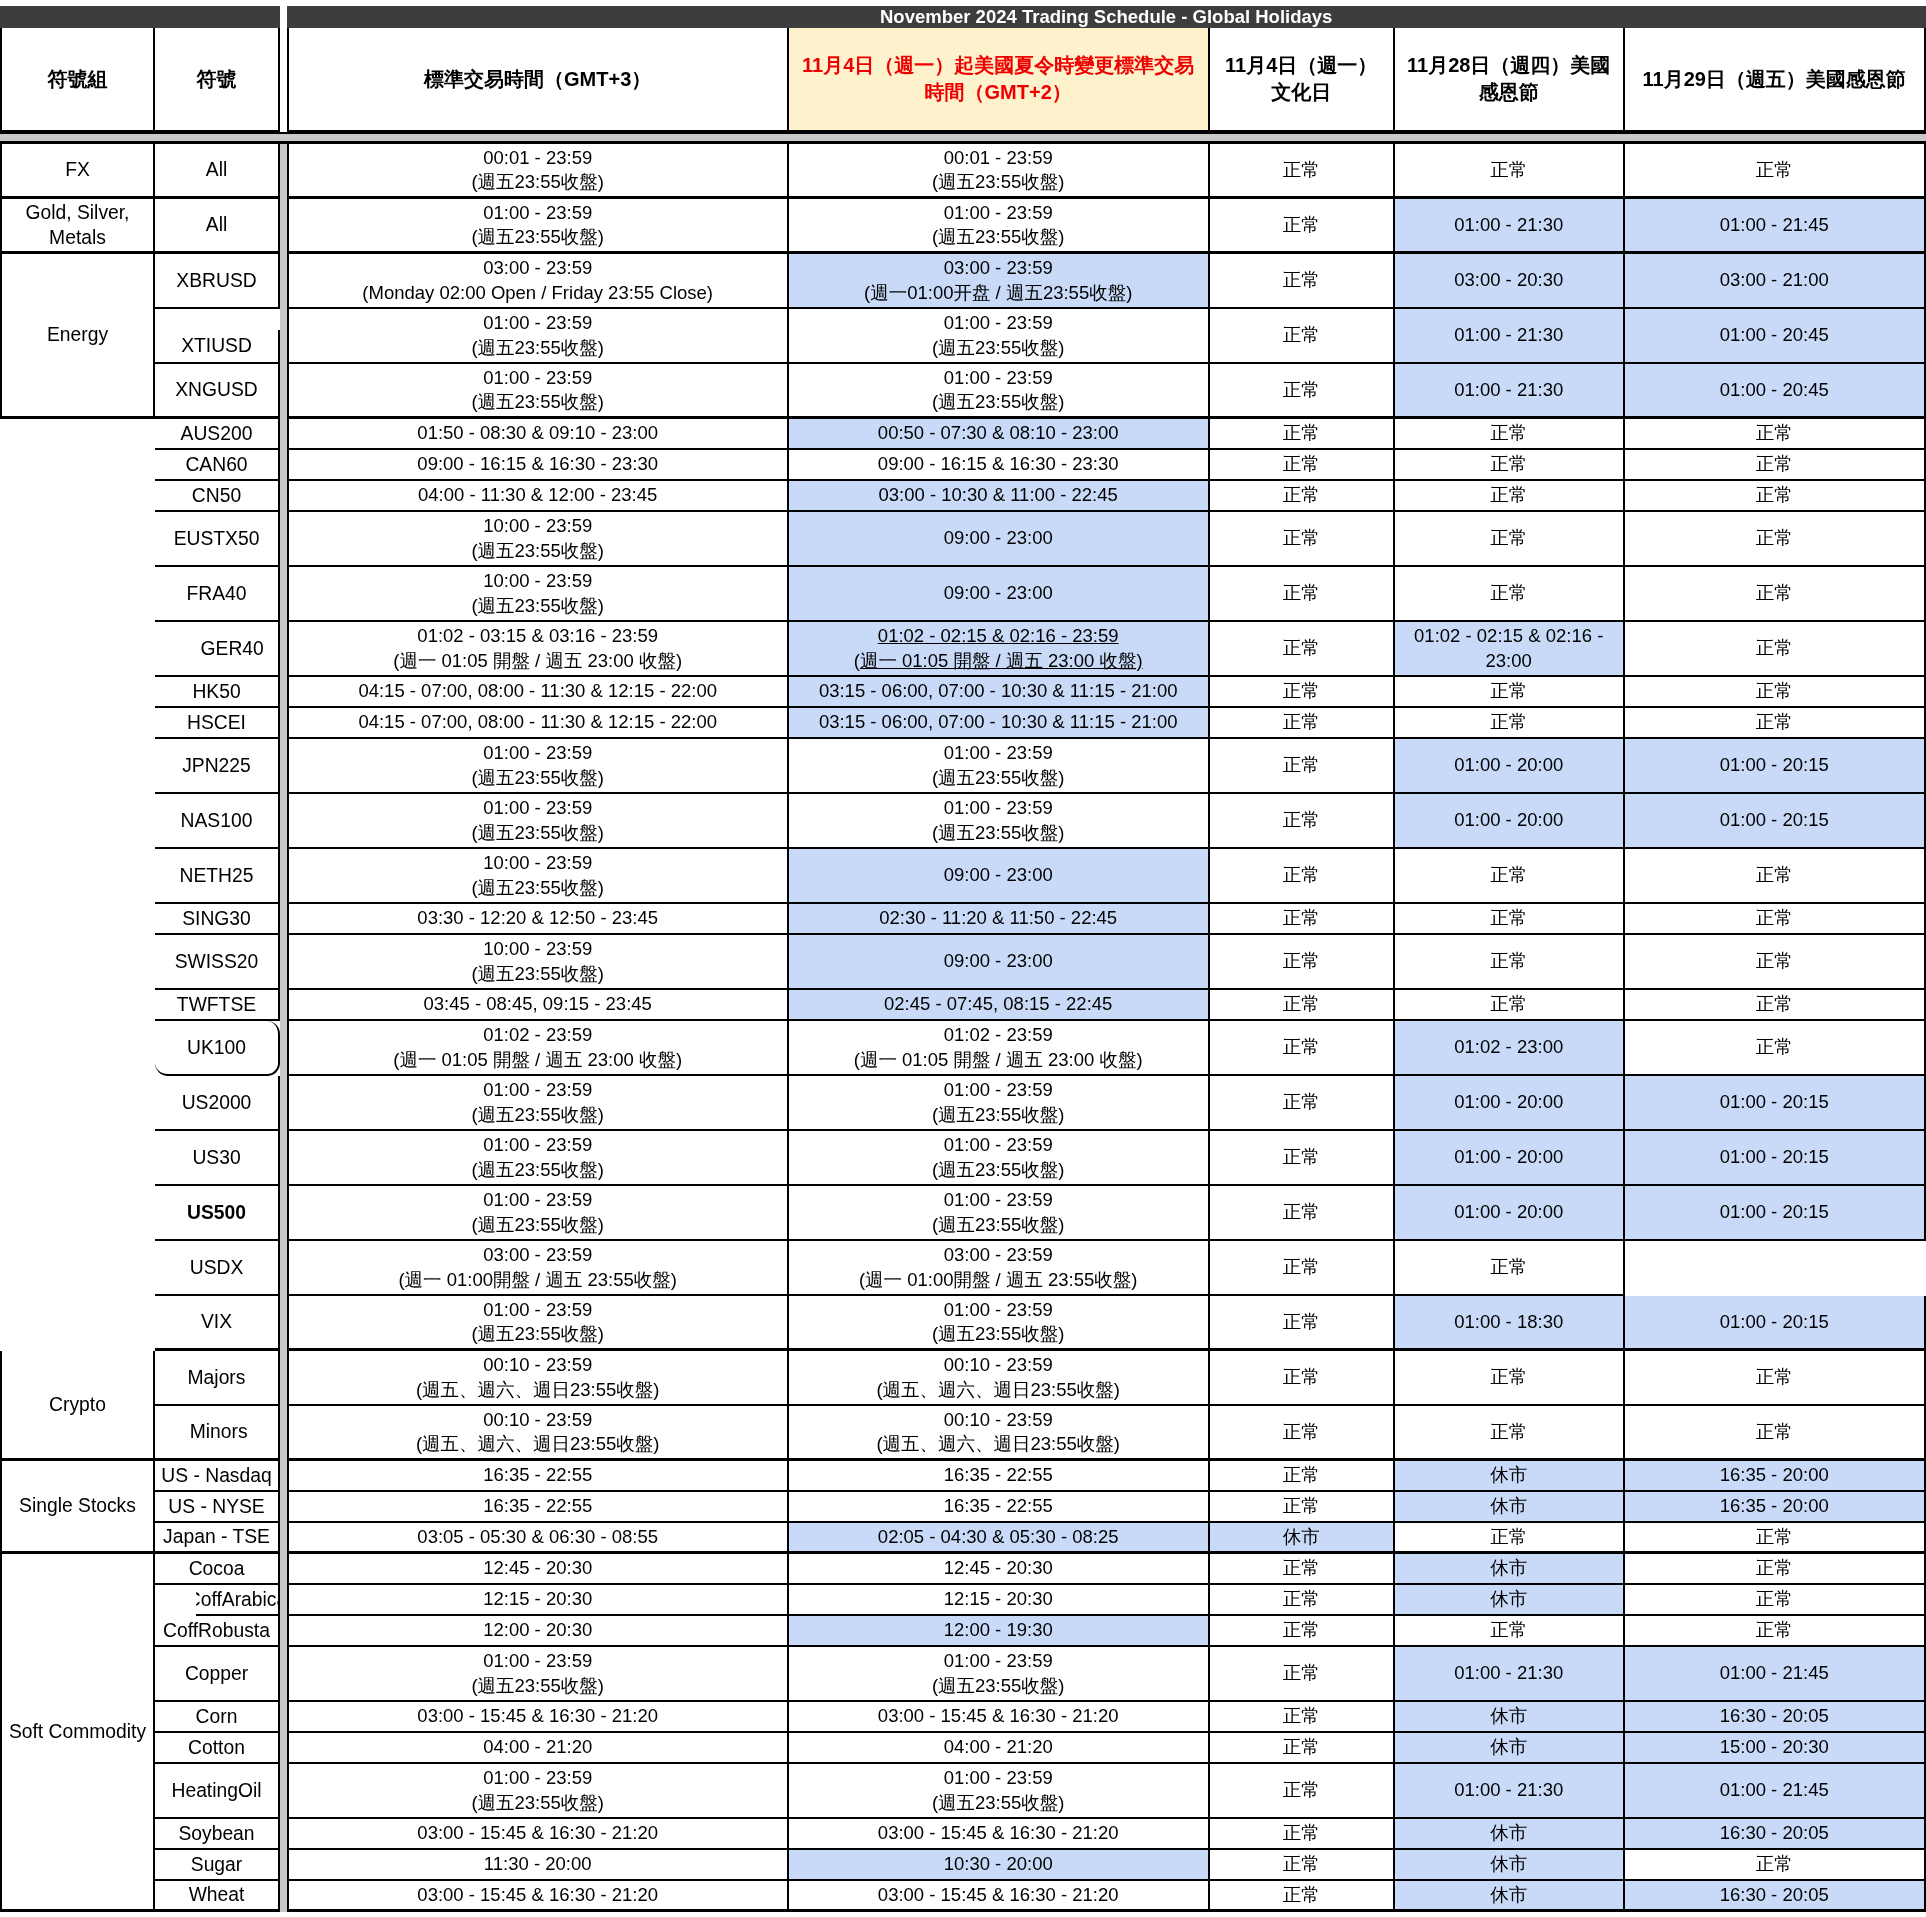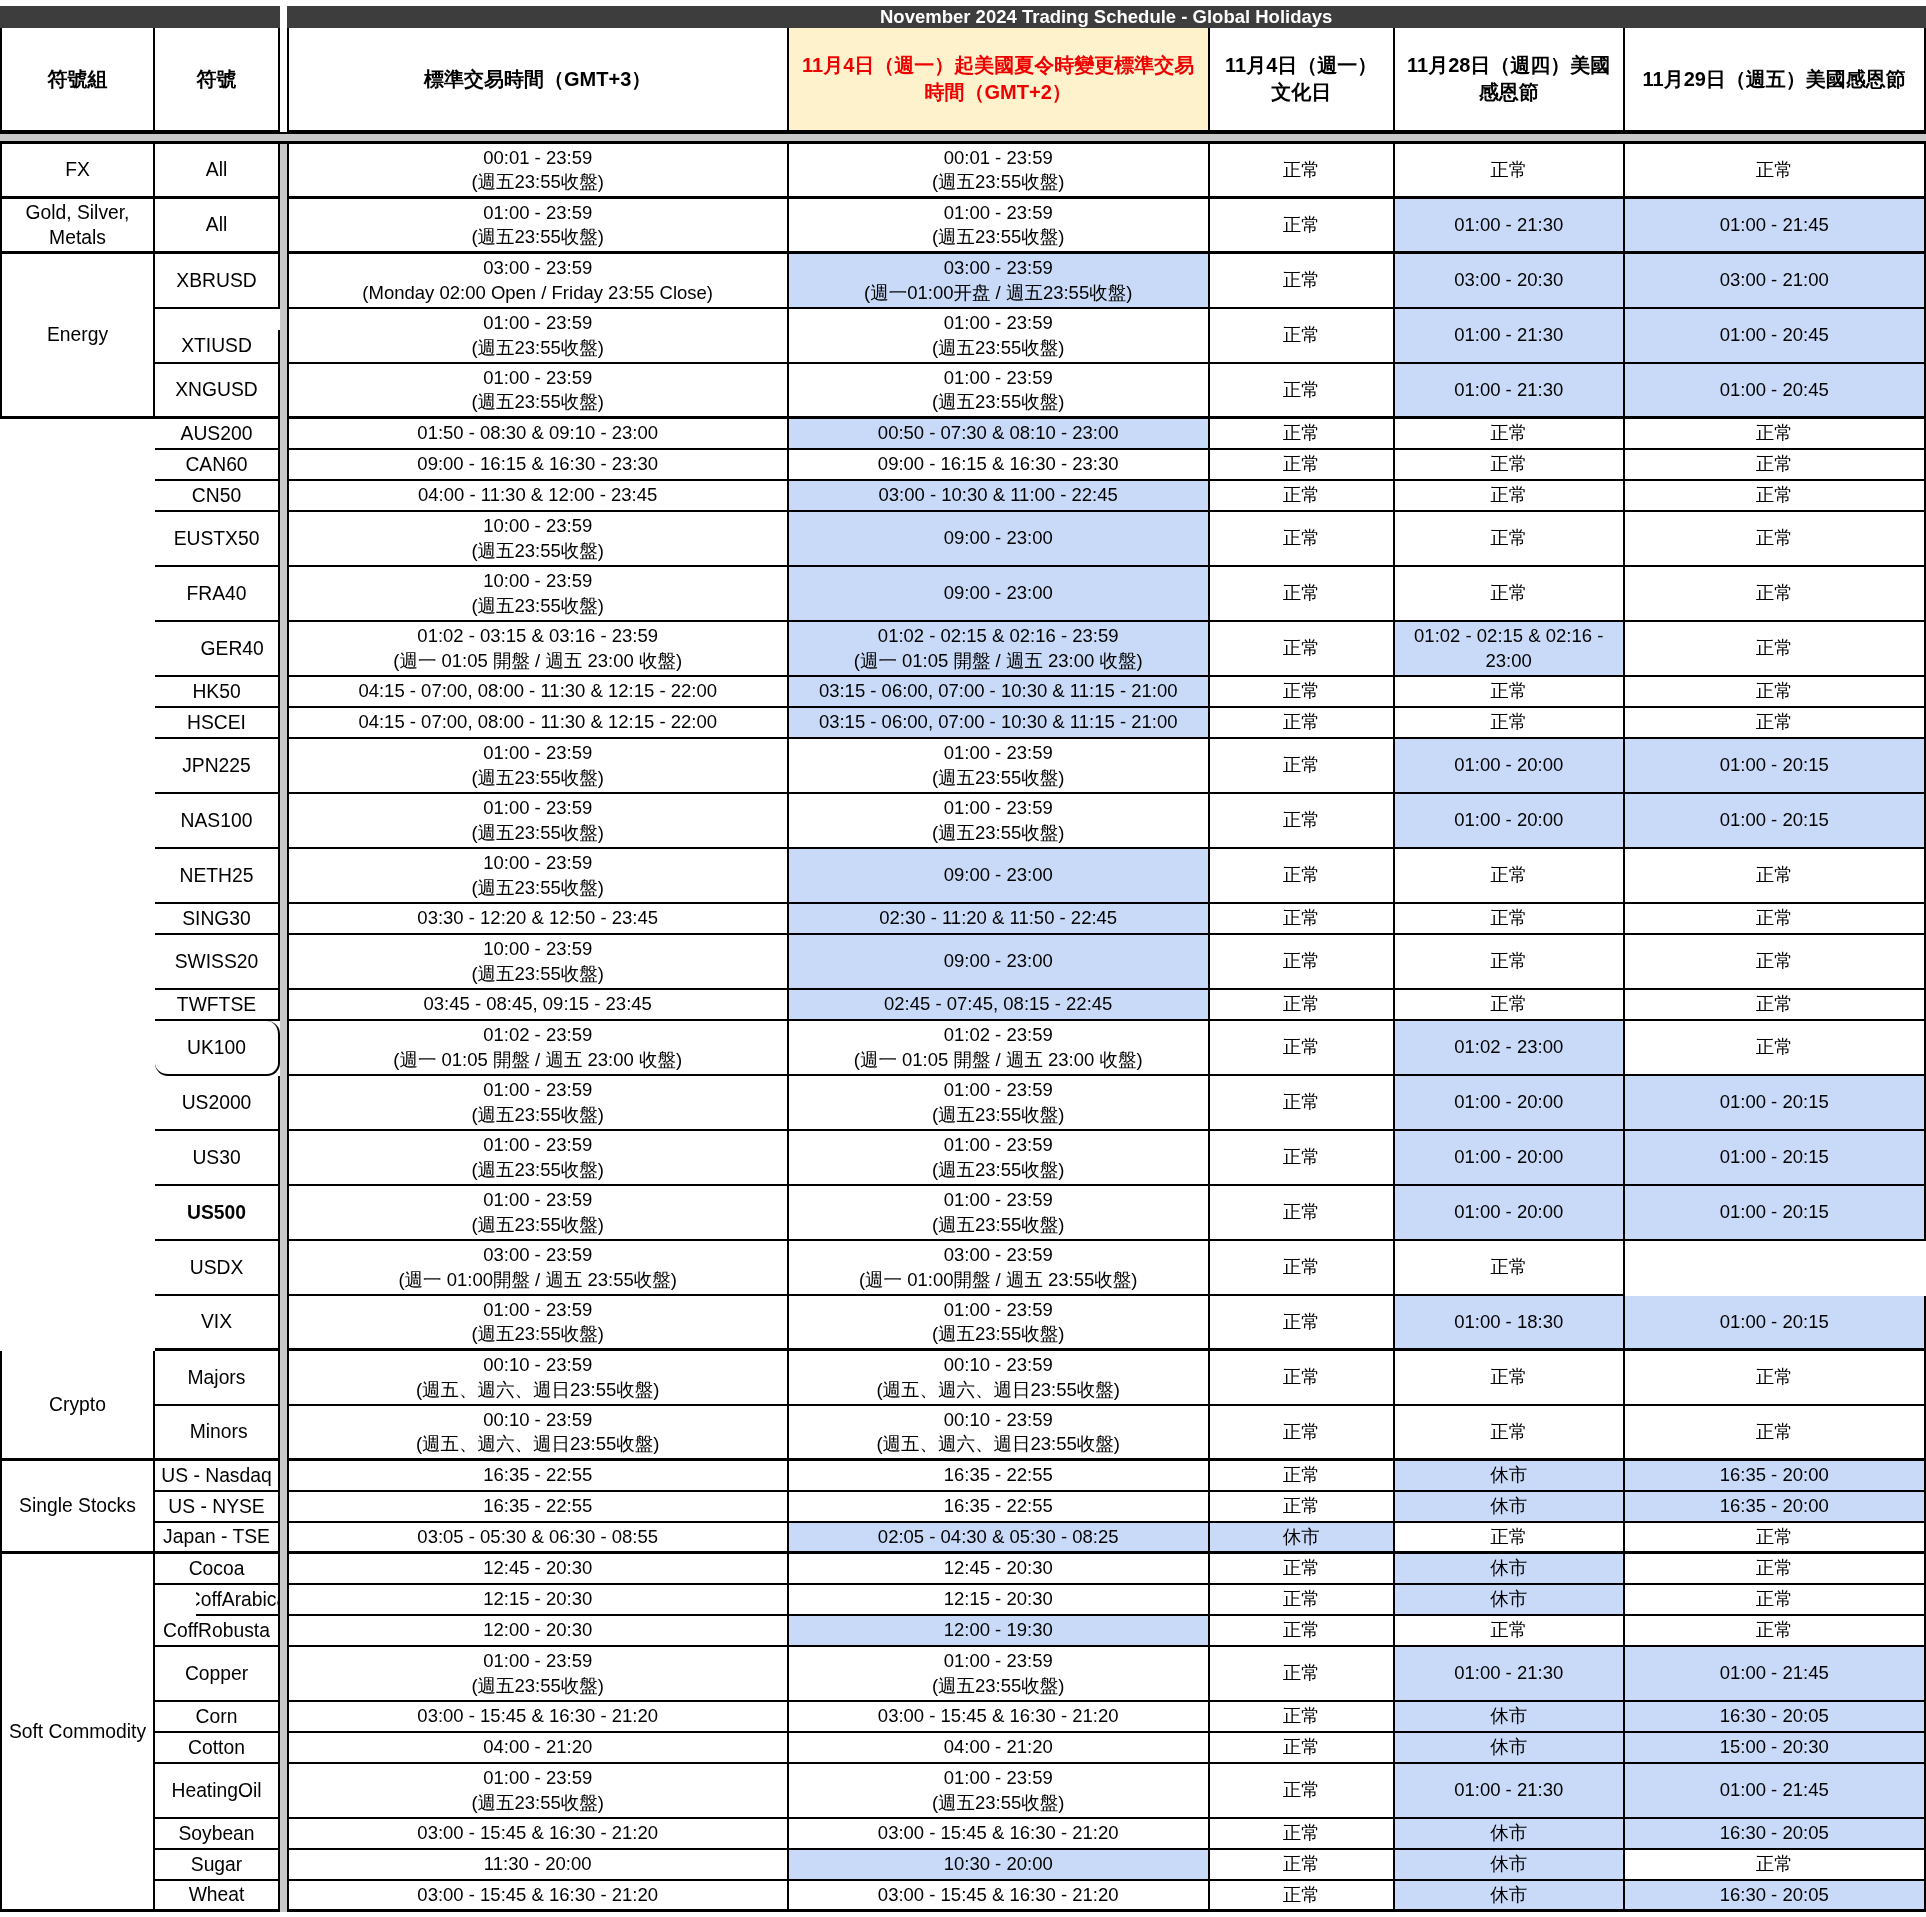--- a/index.html
+++ b/index.html
@@ -165,21 +165,21 @@
       <div>09:00 - 23:00</div>
     </div>
     <div class="c " style="grid-area: 13 / 6;">正常</div>
     <div class="c " style="grid-area: 13 / 7;">正常</div>
     <div class="c " style="grid-area: 13 / 8;">正常</div>
     <div class="c sym" style="grid-area: 14 / 2; padding-left: 35px;">GER40</div>
     <div class="c l" style="grid-area: 14 / 4;">
       <div>01:02 - 03:15 &amp; 03:16 - 23:59</div>
       <div>(週一 01:05 開盤 / 週五 23:00 收盤)</div>
     </div>
-    <div class="c hl" style="grid-area: 14 / 5;">
+    <div class="c hl" style="grid-area: 14 / 5; text-decoration: underline;">
       <div>01:02 - 02:15 &amp; 02:16 - 23:59</div>
       <div>(週一 01:05 開盤 / 週五 23:00 收盤)</div>
     </div>
     <div class="c " style="grid-area: 14 / 6;">正常</div>
     <div class="c hl" style="grid-area: 14 / 7;">01:02 - 02:15 &amp; 02:16 - 23:00</div>
     <div class="c " style="grid-area: 14 / 8;">正常</div>
     <div class="c sym" style="grid-area: 15 / 2;">HK50</div>
     <div class="c l" style="grid-area: 15 / 4;">
       <div>04:15 - 07:00, 08:00 - 11:30 &amp; 12:15 - 22:00</div>
     </div>

